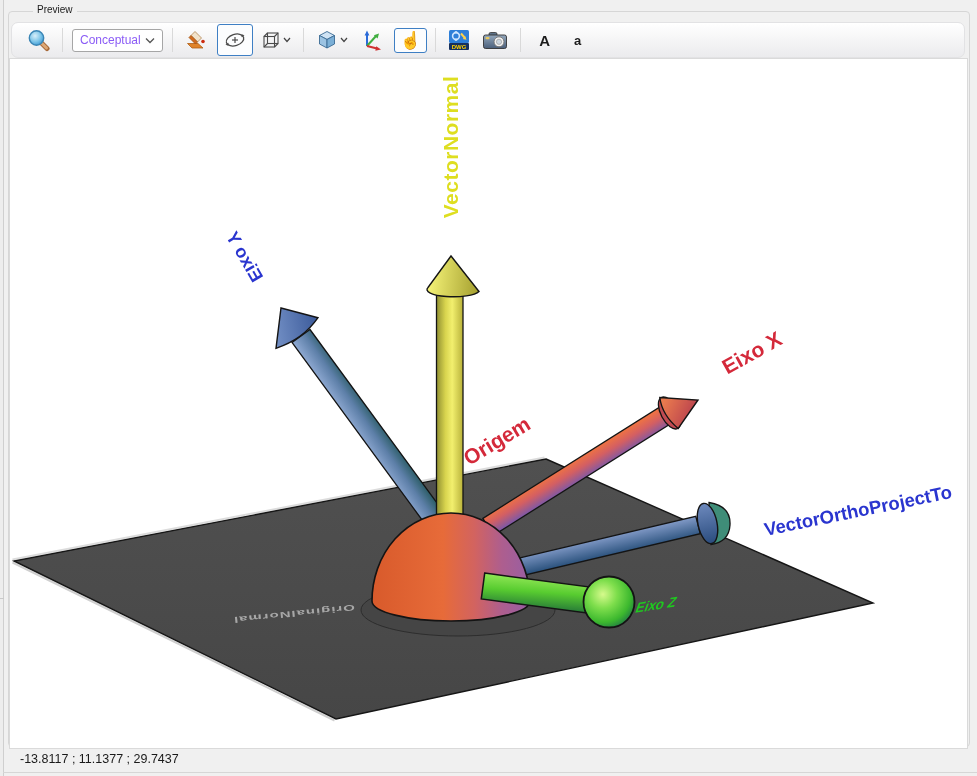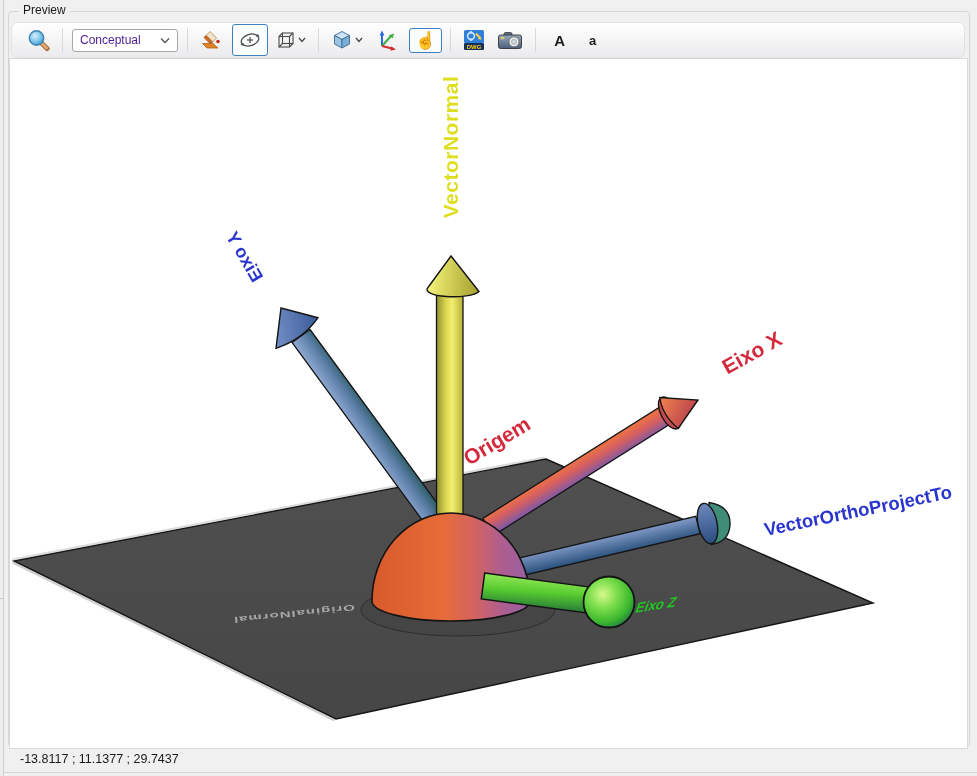--- a/index.html
+++ b/index.html
@@ -3,34 +3,34 @@
 <meta charset="utf-8">
 <style>
   html,body{margin:0;padding:0;}
   body{
     width:977px;height:776px;position:relative;overflow:hidden;
     background:#f0f0f0;font-family:"Liberation Sans",sans-serif;
   }
   .left-strip{position:absolute;left:0;top:0;width:3px;height:776px;background:#ededed;border-right:1px solid #cfcfcf;}
   .left-tick{position:absolute;left:0;top:598px;width:4px;height:1px;background:#c9c9c9;}
   .groupbox{position:absolute;left:8px;top:11px;width:962px;height:736px;border:1px solid #d6d6d6;border-radius:4px;box-sizing:border-box;}
-  .gb-label{position:absolute;left:10px;top:-9px;padding:0 4px;background:#f0f0f0;font-size:12px;color:#1a1a1a;line-height:14px;}
+  .gb-label{position:absolute;left:24px;top:-9px;padding:0 4px;background:#f0f0f0;font-size:10px;color:#1a1a1a;line-height:14px;}
   .toolbar{
     position:absolute;left:2px;top:10px;width:954px;height:36px;box-sizing:border-box;
     border:1px solid #e2e2e4;border-radius:7px;
     background:linear-gradient(#ffffff,#ebebed);
     display:flex;align-items:center;padding:0 8px;
   }
   .tb-btn{display:flex;align-items:center;gap:2px;background:transparent;border:1px solid transparent;padding:2px 3px;margin:0 2px;cursor:default;}
   .tb-btn.selected{border:1px solid #3e7fc4;border-radius:3px;background:#fcfdfe;padding:3px 5px;}
   .tb-sep{width:1px;height:24px;background:#d9d9d9;margin:0 6px;flex:none;}
   .combo{
     display:flex;align-items:center;justify-content:space-between;
-    width:106px;height:23px;background:#fff;border:1px solid #a6a6a6;border-radius:3px;
-    padding:0 7px;box-sizing:border-box;font-size:12px;color:#4c1d95;margin:0 3px;
+    width:91px;height:23px;background:#fff;border:1px solid #a6a6a6;border-radius:3px;
+    padding:0 7px;box-sizing:border-box;font-size:12px;color:#8b5cf6;margin:0 3px;
   }
   .hand-glyph{font-size:17px;line-height:17px;color:#3a3a3a;}
   .txt-btn{background:transparent;border:none;color:#1c1c1c;font-weight:700;margin:0 6px;cursor:default;}
   .txt-btn.big{font-size:15px;}
   .txt-btn.small{font-size:13px;}
   .canvas{
     position:absolute;left:0px;top:46px;width:957px;height:689px;
     background:#ffffff;border:1px solid #dadada;box-sizing:content-box;overflow:hidden;
   }
   .scene{position:absolute;left:0;top:0;}

